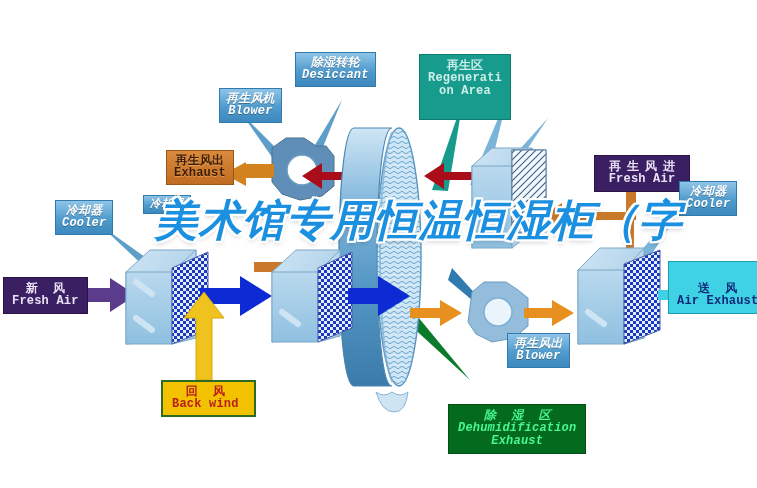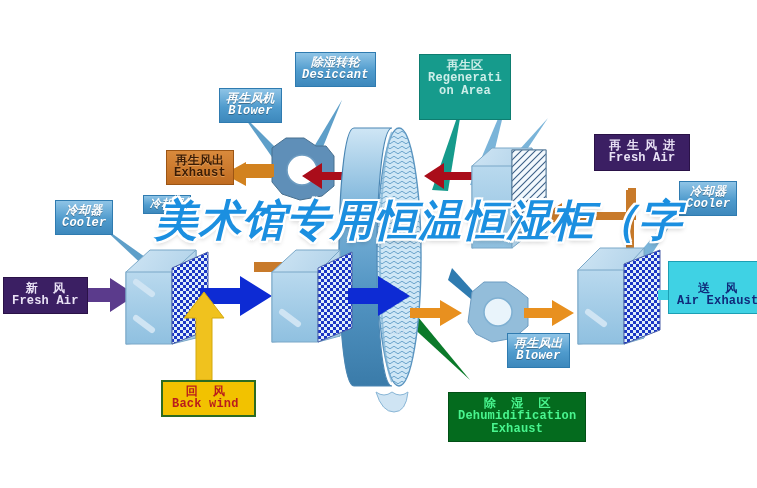--- a/index.html
+++ b/index.html
@@ -315,21 +315,21 @@
     <span class="en">Exhaust</span>
   </div>
 
   <div class="lbl lbl-teal" style="left:419px; top:54px;">
     <span class="cn">再生区</span>
     <span class="en">Regenerati</span>
     <span class="en">on Area</span>
   </div>
 
 
-  <div class="lbl lbl-purple" style="left:594px; top:134px;">
+  <div class="lbl lbl-purple" style="left:594px; top:155px;">
     <span class="cn">再生风进</span>
     <span class="en">Fresh Air</span>
   </div>
 
   <div class="lbl lbl-blue" style="left:679px; top:181px;">
     <span class="cn">冷却器</span>
     <span class="en">Cooler</span>
   </div>
 
   <div class="lbl lbl-blue" style="left:55px; top:200px;">
@@ -349,21 +349,21 @@
   <div class="lbl lbl-gold" style="left:161px; top:380px;">
     <span class="cn">回  风</span>
     <span class="en">Back wind</span>
   </div>
 
   <div class="lbl lbl-blue" style="left:507px; top:333px;">
     <span class="cn">再生风出</span>
     <span class="en">Blower</span>
   </div>
 
-  <div class="lbl lbl-green" style="left:448px; top:392px;">
+  <div class="lbl lbl-green" style="left:448px; top:404px;font-style:italic;">
     <span class="cn">除  湿  区</span>
     <span class="en">Dehumidification</span>
     <span class="en">Exhaust</span>
   </div>
 
   <div class="lbl lbl-cyan" style="left:668px; top:261px;">
     <span class="cn">送  风</span>
     <span class="en">Air Exhaust</span>
   </div>
 

